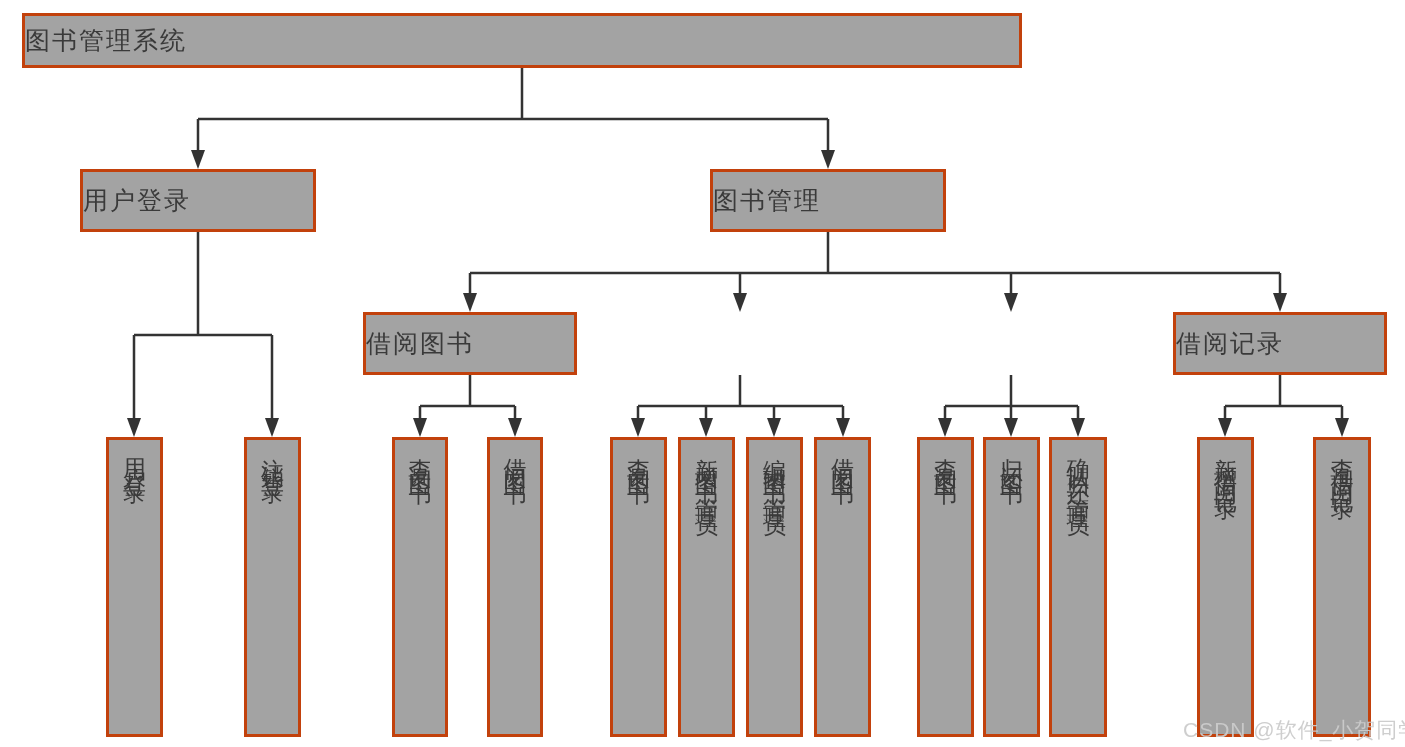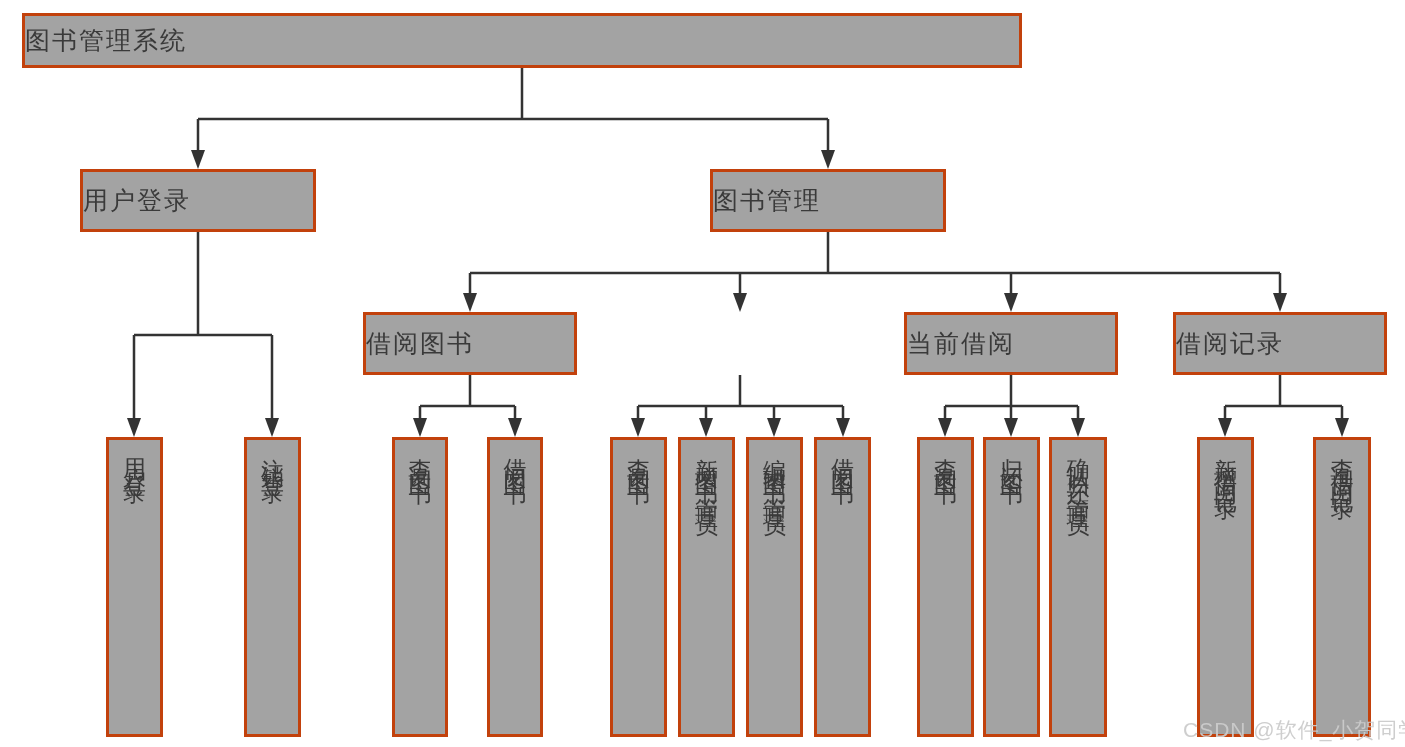--- a/index.html
+++ b/index.html
@@ -107,23 +107,20 @@
   <div class="box h" style="left:80px; top:169px; width:236px; height:63px">
     <span>用户登录</span>
   </div>
   <div class="box h" style="left:710px; top:169px; width:236px; height:63px">
     <span>图书管理</span>
   </div>
 
   <div class="box h" style="left:363px; top:312px; width:214px; height:63px">
     <span>借阅图书</span>
   </div>
-  <div class="box h" style="left:904px; top:312px; width:214px; height:63px">
-    <span>当前借阅</span>
-  </div>
   <div class="box h" style="left:1173px; top:312px; width:214px; height:63px">
     <span>借阅记录</span>
   </div>
 
   <div class="box v" style="left:106px; width:57px">
     <span>用户登录</span>
   </div>
   <div class="box v" style="left:244px; width:57px">
     <span>注销登录</span>
   </div>

